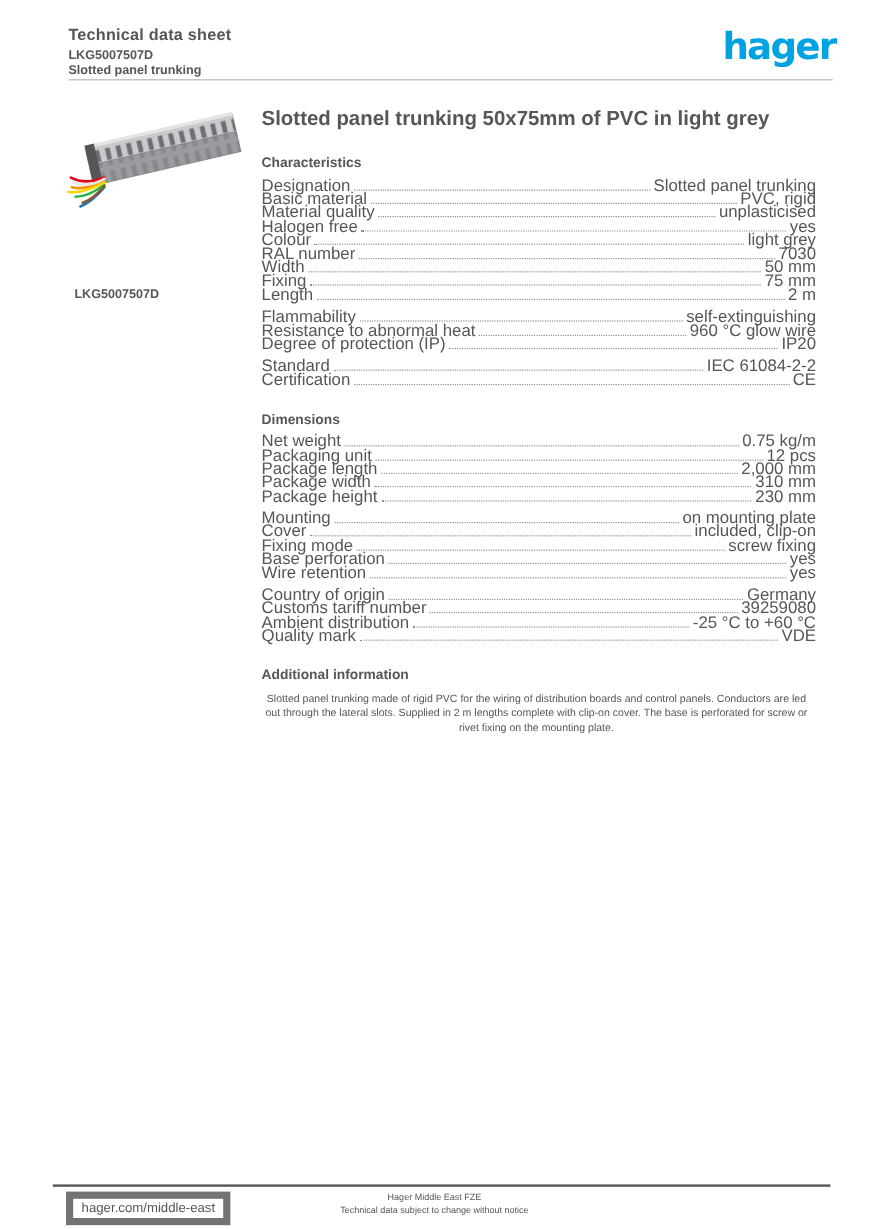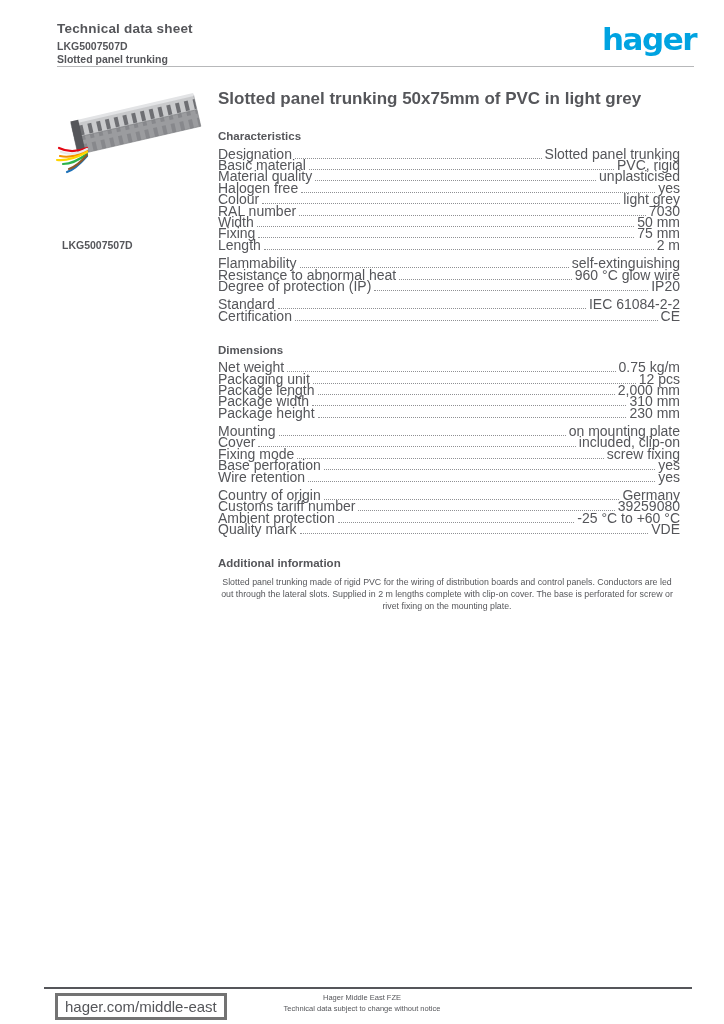--- a/index.html
+++ b/index.html
@@ -26,22 +26,22 @@
   .section-title{font-size:11.5px;font-weight:bold;color:#55565a;margin:21px 0 7px 0;}
   .group{margin:0;}
   .group + .group{margin-top:7px;}
   .row{display:flex;align-items:flex-end;height:11.4px;font-size:14px;color:#55565a;line-height:1;}
   .row .lbl{white-space:nowrap;}
   .row .dots{flex:1;border-bottom:1px dotted #8f9093;margin:0 3px 2px 3px;min-width:12px;}
   .row .val{white-space:nowrap;text-align:right;}
   .para{font-size:8.8px;line-height:12px;color:#55565a;margin-top:2px;width:458px;text-align:center;}
   
   .ftr-rule{position:absolute;left:44px;right:32px;top:987px;height:2px;background:#55565a;}
-  .ftr-url{position:absolute;left:55px;top:993px;border:3px solid #737373;background:#fff;
-           padding:2px 7px;font-size:15px;color:#55565a;text-decoration:none;display:inline-block;}
+  .ftr-url{position:absolute;left:55px;top:993px;border:6px solid #737373;background:#fff;
+           padding:2px 7px;font-size:11px;color:#55565a;text-decoration:none;display:inline-block;}
   .ftr-center{position:absolute;left:162px;right:162px;top:993px;text-align:center;
               font-size:7.5px;line-height:1.45;color:#55565a;}
   .ftr-page{position:absolute;right:44px;top:1032px;font-size:7.5px;line-height:1.45;
             color:#55565a;text-align:right;}
 </style>
 </head>
 <body>
 
 <div class="hdr-left">
   <div class="hdr-title">Technical data sheet</div>
@@ -230,21 +230,21 @@
             <span class="lbl">Country of origin</span>
             <span class="dots"></span>
             <span class="val">Germany</span>
           </div>
           <div class="row">
             <span class="lbl">Customs tariff number</span>
             <span class="dots"></span>
             <span class="val">39259080</span>
           </div>
           <div class="row">
-            <span class="lbl">Ambient protection</span>
+            <span class="lbl">Ambient distribution</span>
             <span class="dots"></span>
             <span class="val">-25 °C to +60 °C</span>
           </div>
           <div class="row">
             <span class="lbl">Quality mark</span>
             <span class="dots"></span>
             <span class="val">VDE</span>
           </div>
         </div>
       </div>

